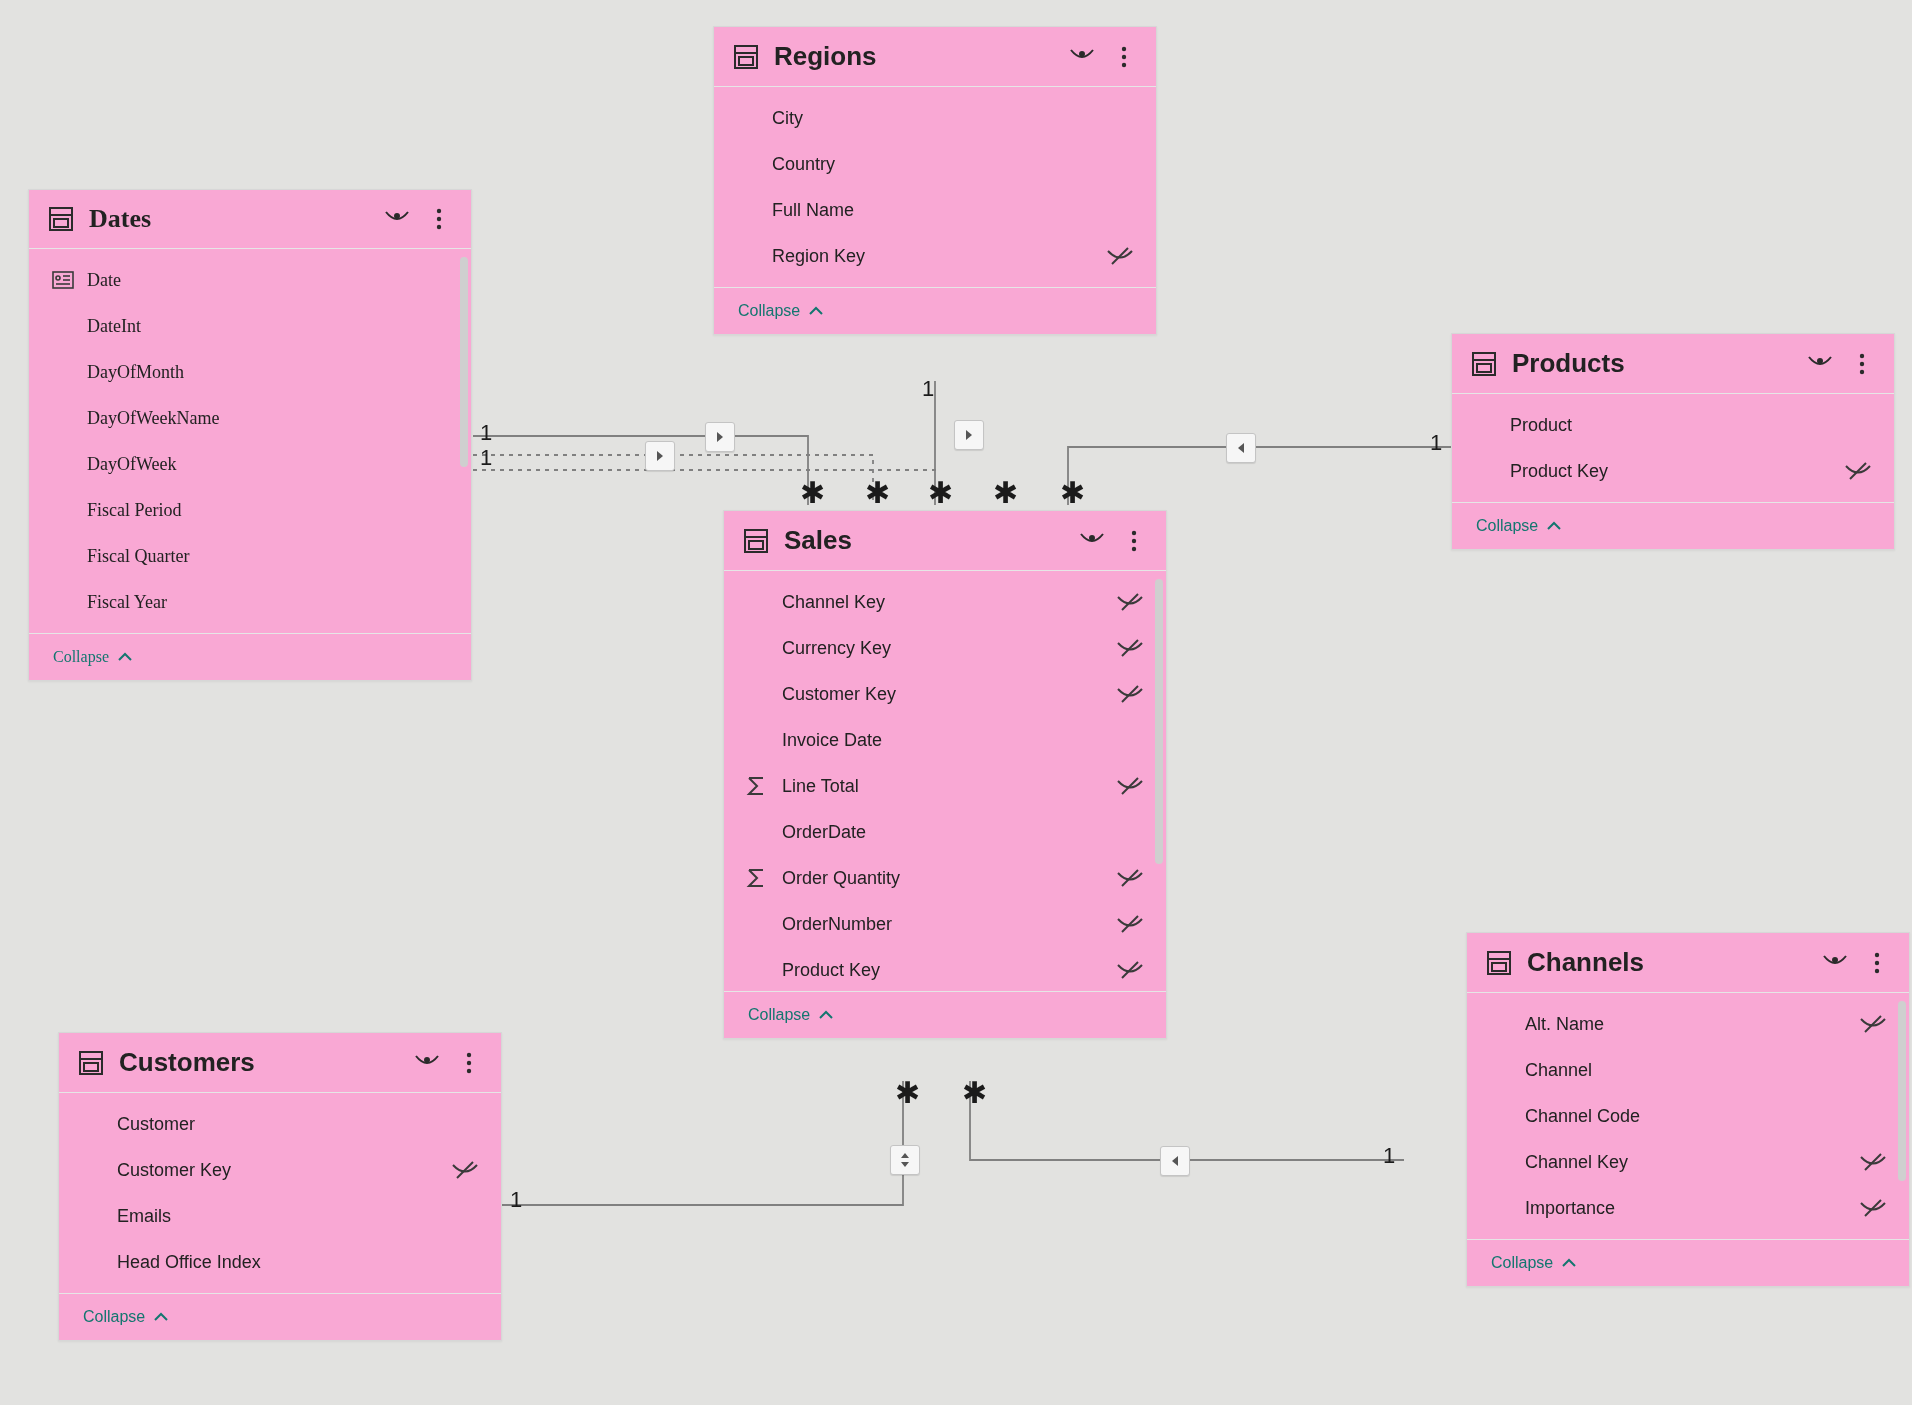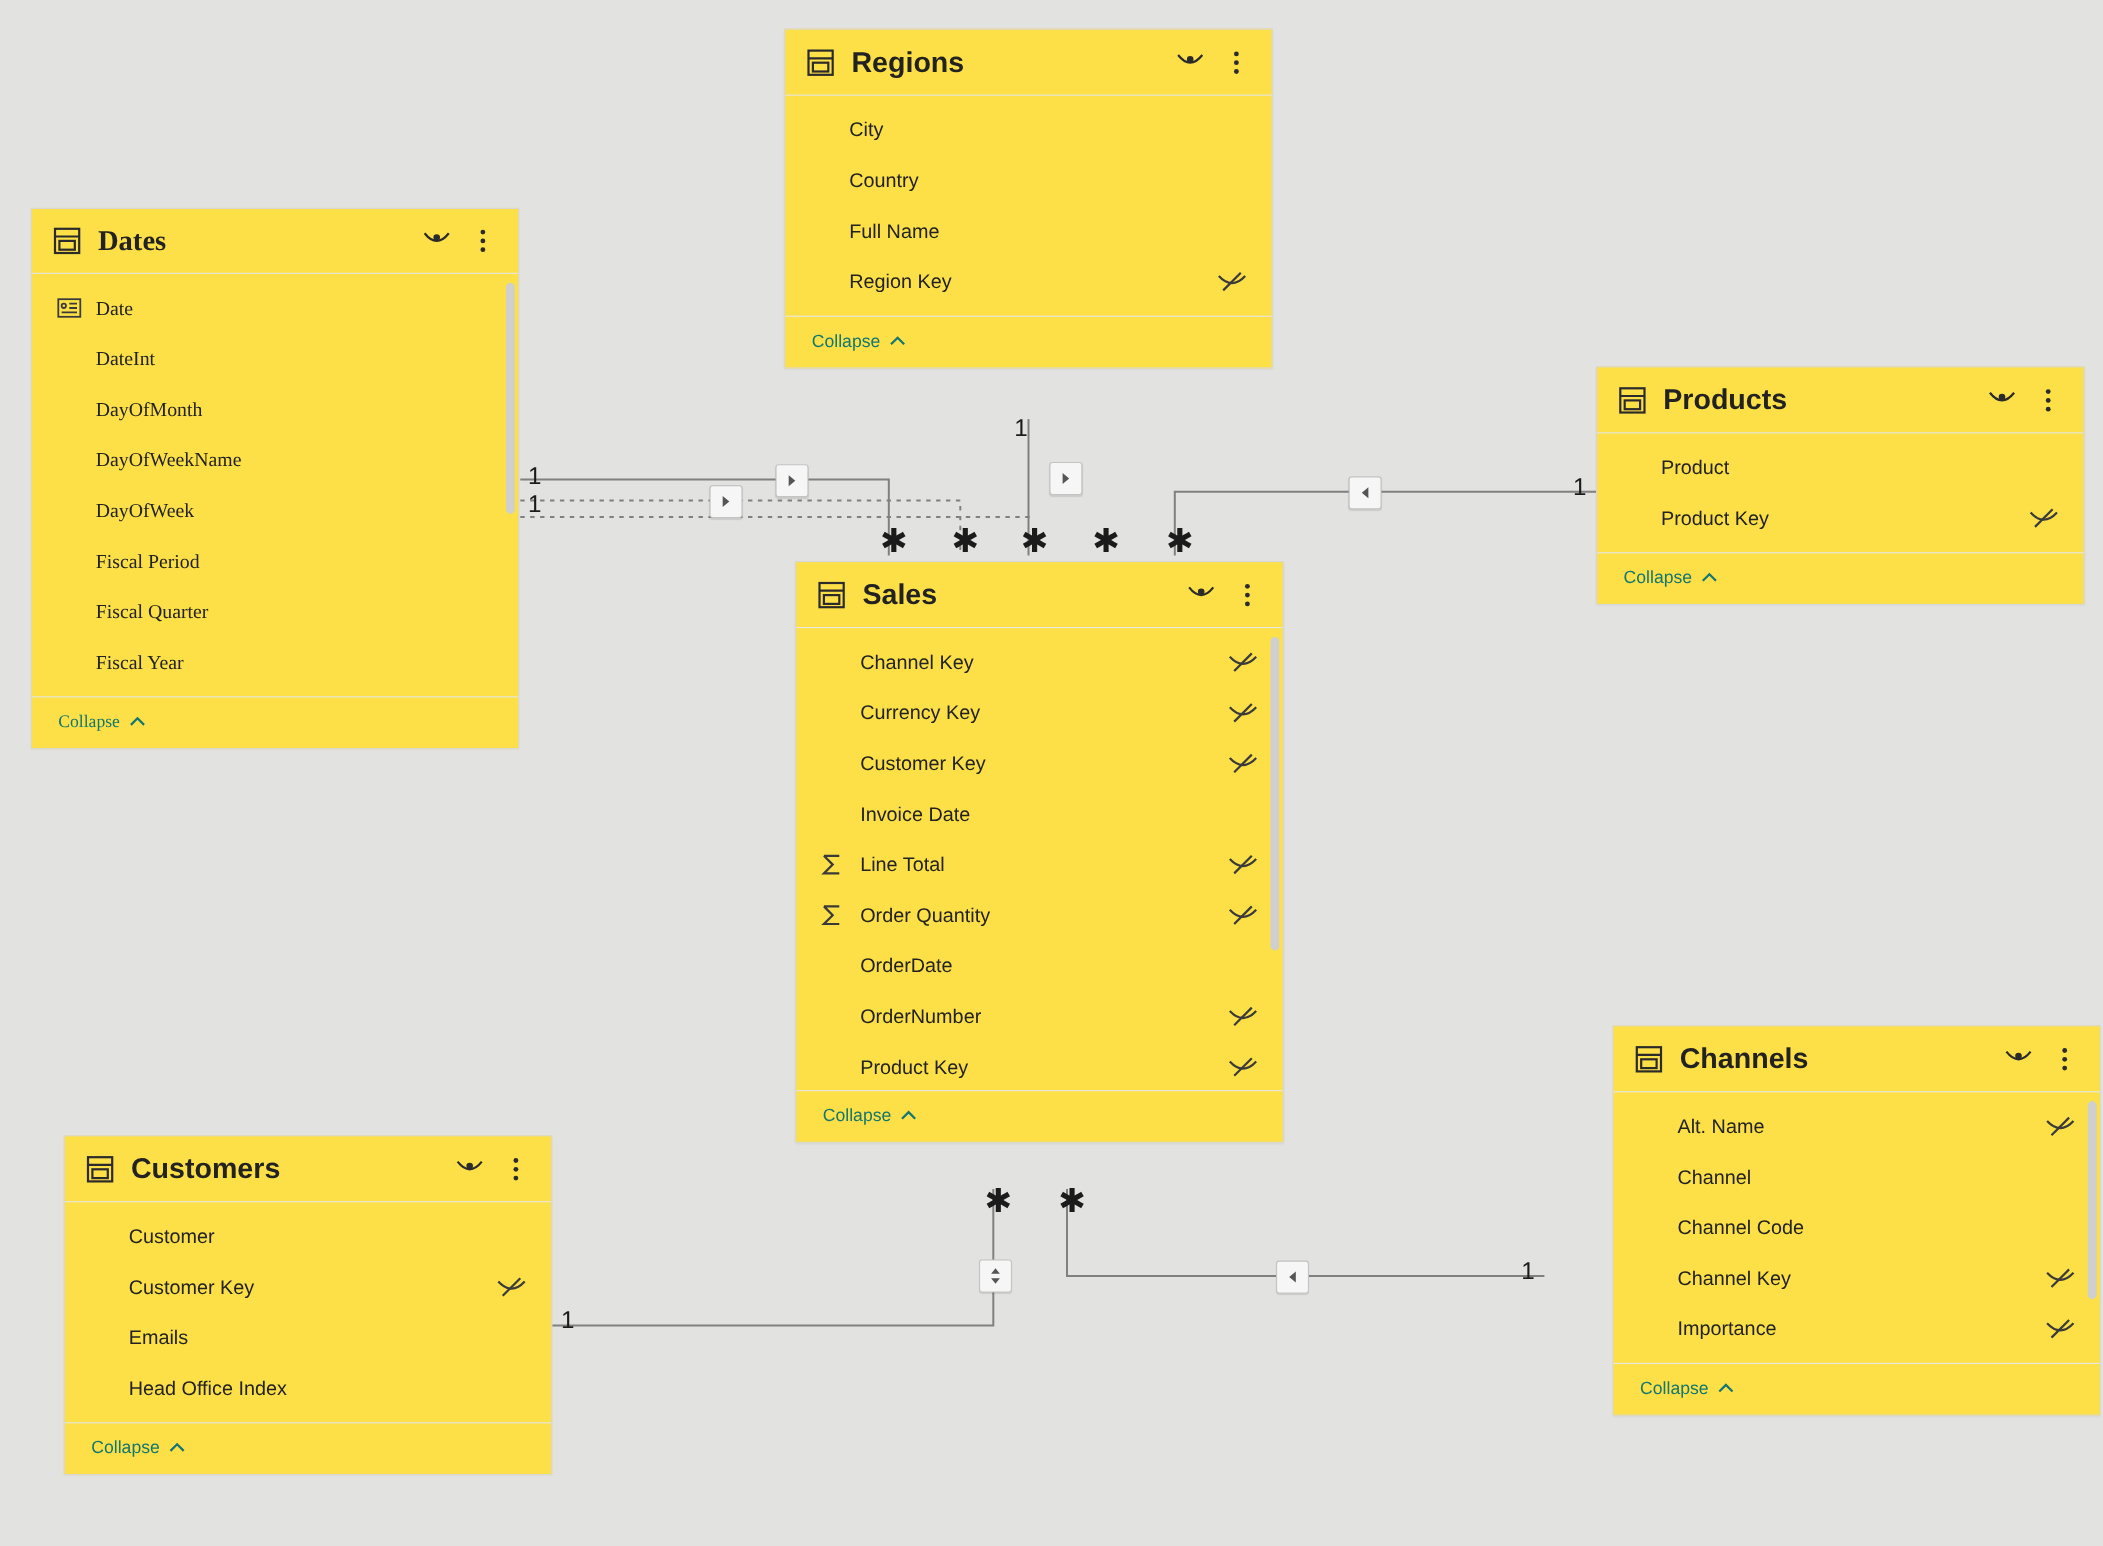--- a/index.html
+++ b/index.html
@@ -14,21 +14,21 @@
   }
   svg.connectors {
     position: absolute;
     top: 0; left: 0;
     width: 1912px;
     height: 1405px;
     pointer-events: none;
   }
   .card {
     position: absolute;
-    background: #fde047;
+    background: #f9a8d4;
     border: 1px solid #d7d7d7;
     box-shadow: 0 1px 2px rgba(0,0,0,0.06);
     width: 444px;
     display: flex;
     flex-direction: column;
   }
   .card-header {
     display: flex;
     align-items: center;
     padding: 14px 18px 14px 18px;
@@ -448,37 +448,37 @@
         </span>
       <span class="field-name">Line Total</span>
       <span class="hide-icon">
           <svg width="28" height="20" viewBox="0 0 28 20" fill="none" stroke="#3a3a3a" stroke-width="2">
             <path d="M2 5 Q14 18 26 5"></path>
             <line x1="6" y1="18" x2="22" y2="2"></line>
           </svg>
         </span>
     </div>
     <div class="row">
+        <span class="lead-icon"></span>
+        <span class="field-name">OrderDate</span>
+      </div>
+    <div class="row">
       <span class="lead-icon">
           <svg width="20" height="22" viewBox="0 0 20 22" fill="none" stroke="#3a3a3a" stroke-width="2">
             <path d="M3 3 L17 3 M3 3 L11 11 L3 19 L17 19"></path>
           </svg>
         </span>
       <span class="field-name">Order Quantity</span>
       <span class="hide-icon">
           <svg width="28" height="20" viewBox="0 0 28 20" fill="none" stroke="#3a3a3a" stroke-width="2">
             <path d="M2 5 Q14 18 26 5"></path>
             <line x1="6" y1="18" x2="22" y2="2"></line>
           </svg>
         </span>
     </div>
-    <div class="row">
-        <span class="lead-icon"></span>
-        <span class="field-name">OrderDate</span>
-      </div>
     <div class="row">
         <span class="lead-icon"></span>
         <span class="field-name">OrderNumber</span>
         <span class="hide-icon">
           <svg width="28" height="20" viewBox="0 0 28 20" fill="none" stroke="#3a3a3a" stroke-width="2">
             <path d="M2 5 Q14 18 26 5"></path>
             <line x1="6" y1="18" x2="22" y2="2"></line>
           </svg>
         </span>
       </div>

